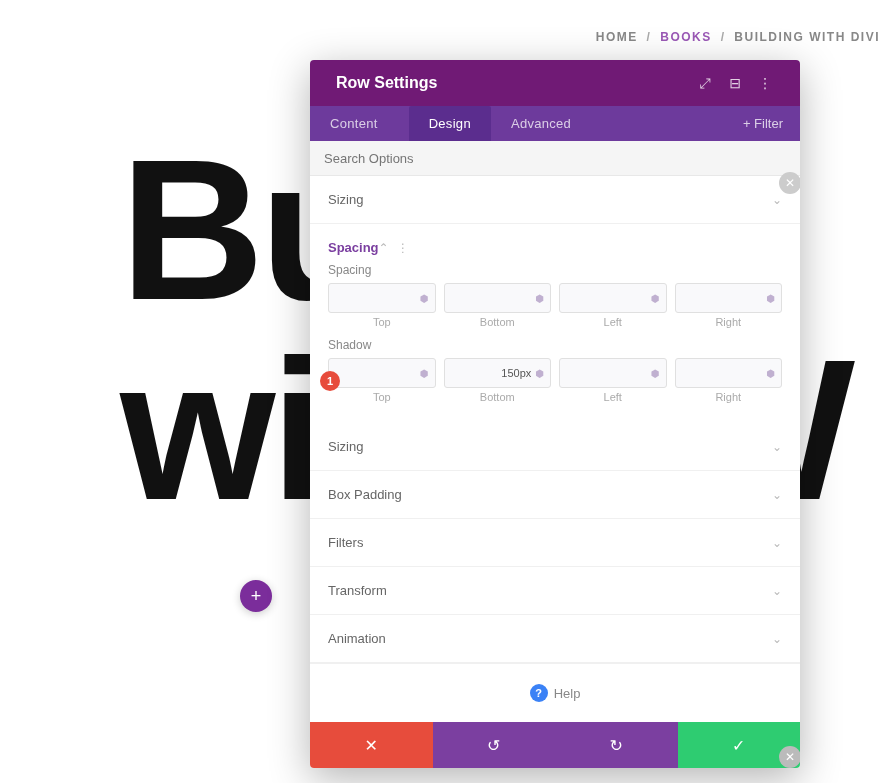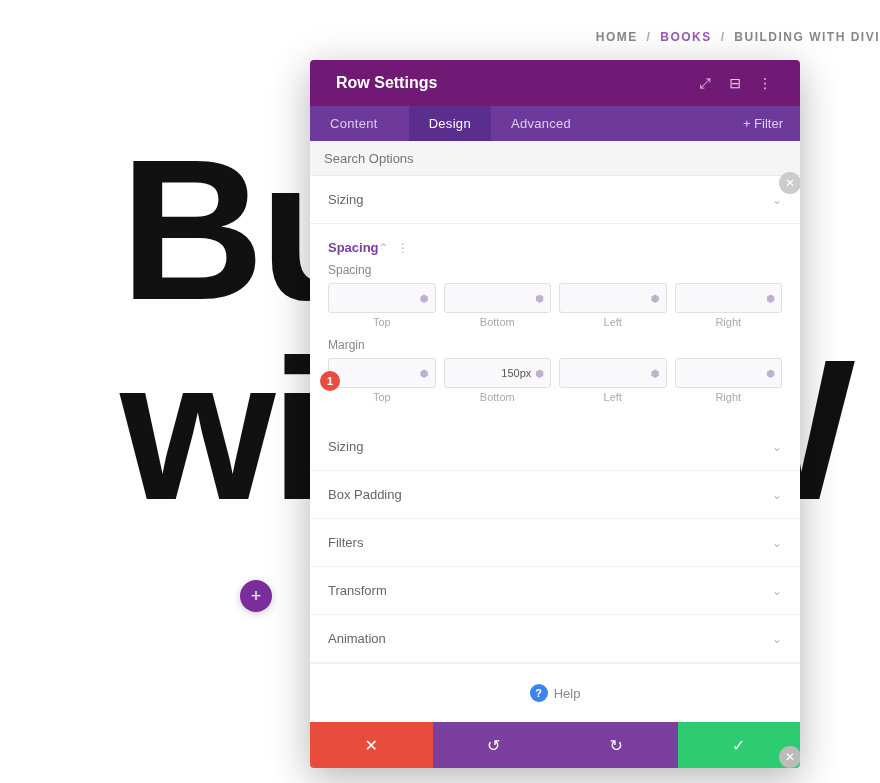--- a/index.html
+++ b/index.html
@@ -455,21 +455,21 @@
           <span class="input-caption">Left</span>
         </div>
         <div class="input-group">
           <div class="input-field">
             <span class="link-icon">⬢</span>
           </div>
           <span class="input-caption">Right</span>
         </div>
       </div>
 
-      <div class="spacing-label" style="margin-top:10px;">Margin</div>
+      <div class="spacing-label" style="margin-top:10px;">Shadow</div>
       <div class="padding-row-wrapper">
         <div class="badge-1">
           <span>1</span>
         </div>
         <div class="input-row">
           <div class="input-group">
             <div class="input-field">
               <span class="link-icon">⬢</span>
             </div>
             <span class="input-caption">Top</span>

